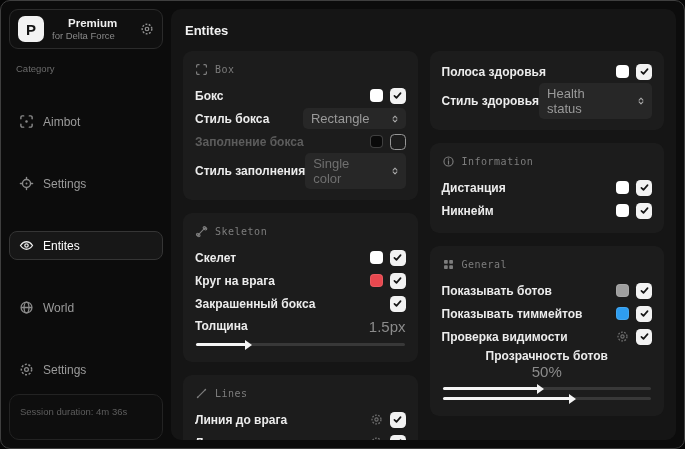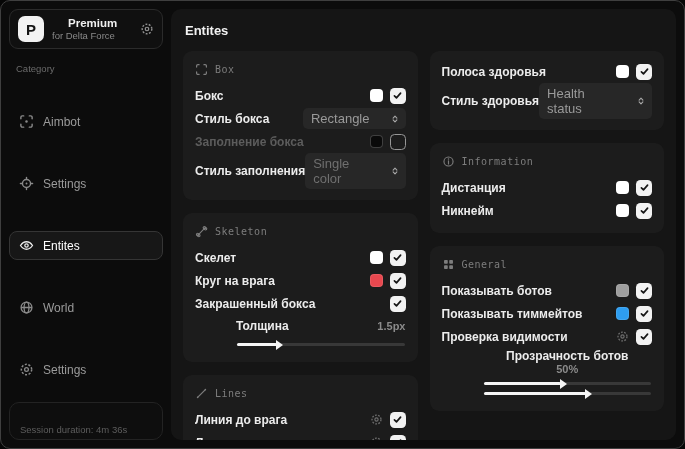--- a/index.html
+++ b/index.html
@@ -20,21 +20,21 @@
   .brand-t1{font-size:11.5px;font-weight:bold;color:#f0f0f0;margin-left:16px;}
   .brand-t2{font-size:9.5px;color:#8a8a8a;}
   .brand-gear{margin-left:auto;color:#8f8f8f;display:flex;}
   .cat-label{font-size:9.5px;color:#6b6b6b;margin:14px 7px 8px;}
   .nav-item{display:flex;align-items:center;gap:9px;height:27px;padding:0 9px;margin-bottom:1px;
     border-radius:8px;color:#9b9b9b;font-size:12px;border:1px solid transparent;cursor:pointer;margin-top:33px;}
   .nav-item .nicon{display:flex;color:#8a8a8a;}
   .nav-item.active{color:#ffffff;background:#171717;border-color:#353535;}
   .nav-item.active .nicon{color:#e8e8e8;}
   .session{position:absolute;left:8px;right:8px;bottom:8px;height:38px;border:1px solid #232323;
-    border-radius:10px;box-sizing:border-box;display:flex;align-items:flex-end;padding:4px 10px;
+    border-radius:10px;box-sizing:border-box;display:flex;align-items:flex-end;padding:22px 10px;
     font-size:9.5px;color:#5d5d5d;background:#0e0e0e;}
   
   .main{flex:1;margin:8px 8px 8px 0;background:#151515;border-radius:10px;
     padding:12px;box-sizing:border-box;overflow:hidden;}
   .main-title{font-size:13px;font-weight:bold;color:#f2f2f2;margin:2px 2px 13px;}
   .cols{display:flex;gap:12px;}
   .col{flex:1;display:flex;flex-direction:column;gap:13px;min-width:0;}
   .card{background:#1c1c1c;border-radius:9px;padding:9px 12px 11px;}
   .sec-head{display:flex;align-items:center;gap:7px;color:#7d7d7d;
     font-family:"DejaVu Sans Mono",monospace;font-size:10px;margin:3px 0 8px;letter-spacing:0.5px;}
@@ -44,23 +44,23 @@
   .lbl.dis{color:#5c5c5c;}
   .ctrls{display:flex;align-items:center;gap:7px;}
   .swatch{width:13px;height:13px;border-radius:4px;box-shadow:inset 0 0 0 1px rgba(255,255,255,0.10);cursor:pointer;}
   .cb{width:16px;height:16px;border-radius:4.5px;display:flex;align-items:center;justify-content:center;cursor:pointer;box-sizing:border-box;}
   .cb.on{background:#f2f2f2;}
   .cb.off{border:1.5px solid #969696;background:transparent;}
   .dd{display:flex;align-items:center;gap:20px;background:#272727;border-radius:5px;
     padding:3px 6px 3px 8px;font-size:13px;color:#9a9a9a;cursor:pointer;}
   .dd.dim{color:#6f6f6f;}
   .dd .ddicon{display:flex;color:#a8a8a8;}
-  .val{font-size:11px;color:#8b8b8b;font-weight:bold;}
+  .val{font-size:15px;color:#8b8b8b;font-weight:normal;}
   .gearbtn{display:flex;color:#6f6f6f;cursor:pointer;}
-  .srow{margin-top:1px;margin-left:41px;}
+  .srow{margin-top:1px;}
   .track{position:relative;height:3px;background:#383838;border-radius:2px;margin:7px 1px 5px;cursor:pointer;}
   .fill{position:absolute;left:0;top:0;height:3px;background:#f5f5f5;border-radius:2px;}
   .thumb{position:absolute;right:-6px;top:-3.5px;width:0;height:0;
     border-left:7px solid #f5f5f5;border-top:5px solid transparent;border-bottom:5px solid transparent;}
 </style>
 </head>
 <body>
 
 <div class="window">
 

